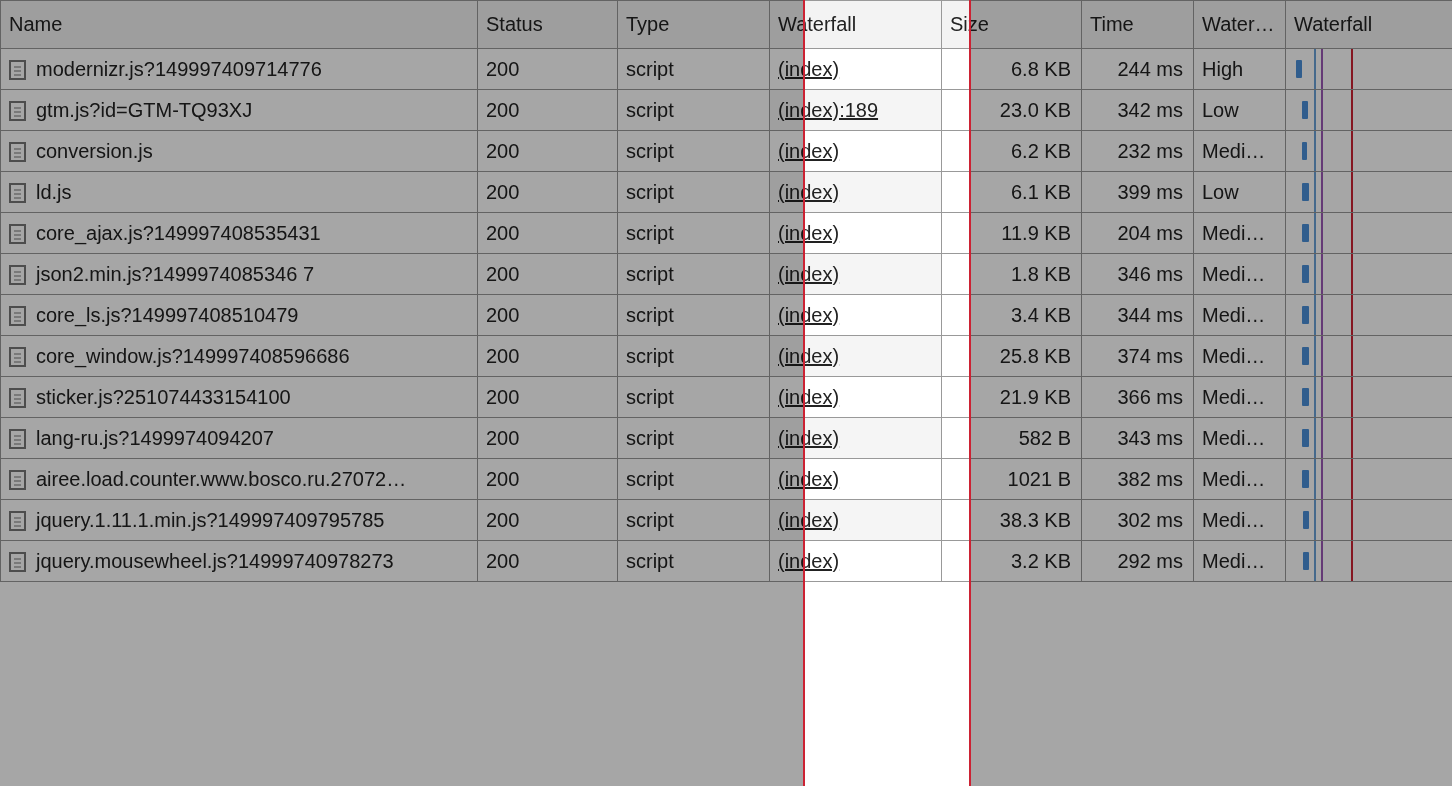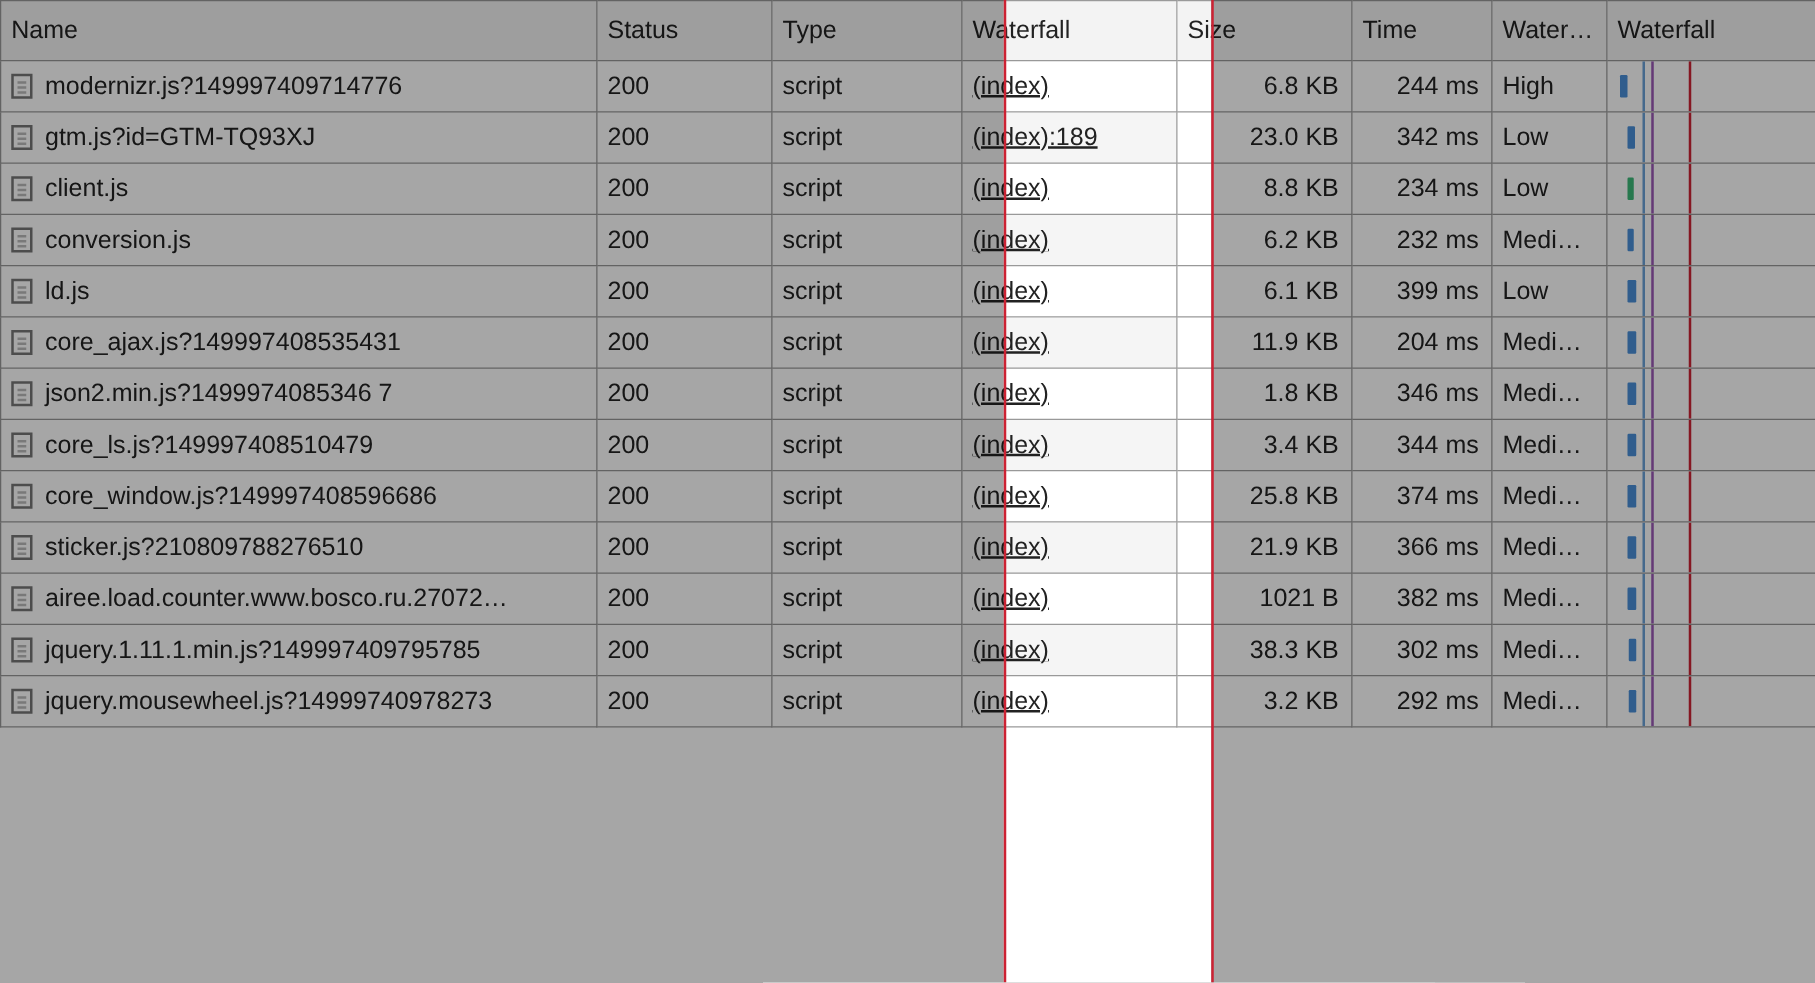--- a/index.html
+++ b/index.html
@@ -96,37 +96,20 @@
           <td>
             <div class="wf">
               <div class="bar" style="left: 8px; width: 6px;"></div>
               <div class="vline v-blue" style="left: 20px;"></div>
               <div class="vline v-purple" style="left: 27px;"></div>
               <div class="vline v-red" style="left: 57px;"></div>
             </div>
           </td>
         </tr>
         <tr>
-          <td><span class="file-icon"></span><span>client.js</span></td>
-          <td>200</td>
-          <td>script</td>
-          <td class="initiator"><span>(index)</span></td>
-          <td class="size">8.8 KB</td>
-          <td class="time">234 ms</td>
-          <td>Low</td>
-          <td>
-            <div class="wf">
-              <div class="bar green" style="left: 8px; width: 5px;"></div>
-              <div class="vline v-blue" style="left: 20px;"></div>
-              <div class="vline v-purple" style="left: 27px;"></div>
-              <div class="vline v-red" style="left: 57px;"></div>
-            </div>
-          </td>
-        </tr>
-        <tr>
           <td><span class="file-icon"></span><span>conversion.js</span></td>
           <td>200</td>
           <td>script</td>
           <td class="initiator"><span>(index)</span></td>
           <td class="size">6.2 KB</td>
           <td class="time">232 ms</td>
           <td>Medi…</td>
           <td>
             <div class="wf">
               <div class="bar" style="left: 8px; width: 5px;"></div>
@@ -215,26 +198,43 @@
           <td>
             <div class="wf">
               <div class="bar" style="left: 8px; width: 7px;"></div>
               <div class="vline v-blue" style="left: 20px;"></div>
               <div class="vline v-purple" style="left: 27px;"></div>
               <div class="vline v-red" style="left: 57px;"></div>
             </div>
           </td>
         </tr>
         <tr>
-          <td><span class="file-icon"></span><span>sticker.js?210809788276510</span></td>
+          <td><span class="file-icon"></span><span>sticker.js?251074433154100</span></td>
           <td>200</td>
           <td>script</td>
           <td class="initiator"><span>(index)</span></td>
           <td class="size">21.9 KB</td>
           <td class="time">366 ms</td>
+          <td>Medi…</td>
+          <td>
+            <div class="wf">
+              <div class="bar" style="left: 8px; width: 7px;"></div>
+              <div class="vline v-blue" style="left: 20px;"></div>
+              <div class="vline v-purple" style="left: 27px;"></div>
+              <div class="vline v-red" style="left: 57px;"></div>
+            </div>
+          </td>
+        </tr>
+        <tr>
+          <td><span class="file-icon"></span><span>lang-ru.js?1499974094207</span></td>
+          <td>200</td>
+          <td>script</td>
+          <td class="initiator"><span>(index)</span></td>
+          <td class="size">582 B</td>
+          <td class="time">343 ms</td>
           <td>Medi…</td>
           <td>
             <div class="wf">
               <div class="bar" style="left: 8px; width: 7px;"></div>
               <div class="vline v-blue" style="left: 20px;"></div>
               <div class="vline v-purple" style="left: 27px;"></div>
               <div class="vline v-red" style="left: 57px;"></div>
             </div>
           </td>
         </tr>

